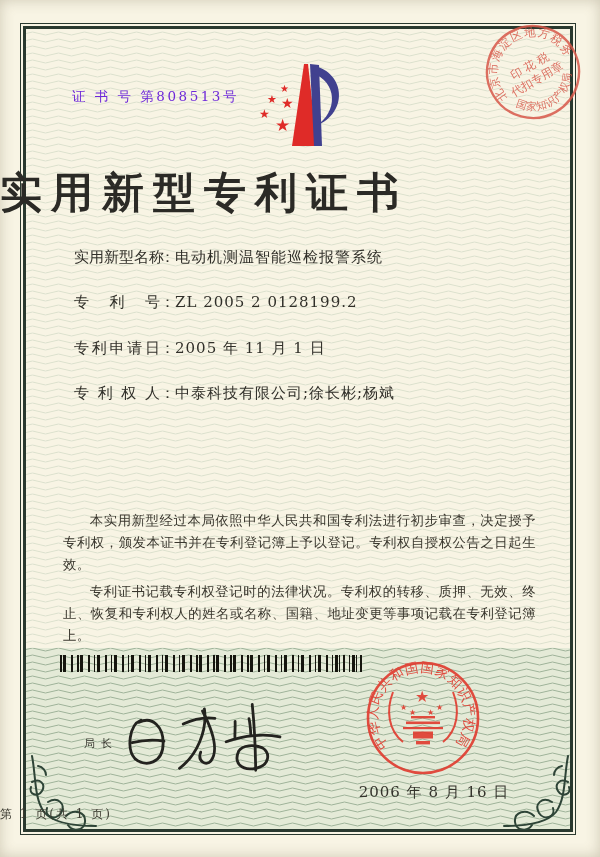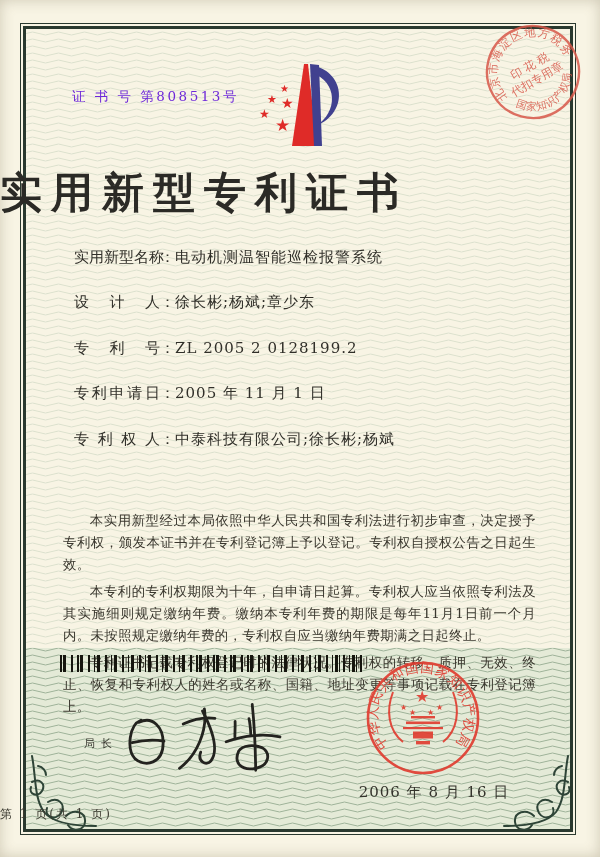--- a/index.html
+++ b/index.html
@@ -113,36 +113,32 @@
     <text x="60" y="72" text-anchor="middle" font-size="11.5" fill="#d8584a">代扣专用章</text>
   </svg>
 
   <div class="abs title">实用新型专利证书</div>
 
   <div class="abs fields">
     <div class="field">
       <span class="flabel">实用新型名称</span><span>：</span><span class="fvalue">电动机测温智能巡检报警系统</span>
     </div>
     <div class="field">
-      <span class="flabel">设计人</span><span>：</span><span class="fvalue">徐长彬;杨斌;章少东</span>
-    </div>
-    <div class="field">
       <span class="flabel">专利号</span><span>：</span><span class="fvalue">ZL 2005 2 0128199.2</span>
     </div>
     <div class="field">
       <span class="flabel">专利申请日</span><span>：</span><span class="fvalue">2005 年 11 月 1 日</span>
     </div>
     <div class="field">
       <span class="flabel">专利权人</span><span>：</span><span class="fvalue">中泰科技有限公司;徐长彬;杨斌</span>
     </div>
   </div>
 
   <div class="abs body-text">
     <p>本实用新型经过本局依照中华人民共和国专利法进行初步审查，决定授予专利权，颁发本证书并在专利登记簿上予以登记。专利权自授权公告之日起生效。</p>
-    <p>本专利的专利权期限为十年，自申请日起算。专利权人应当依照专利法及其实施细则规定缴纳年费。缴纳本专利年费的期限是每年11月1日前一个月内。未按照规定缴纳年费的，专利权自应当缴纳年费期满之日起终止。</p>
     <p>专利证书记载专利权登记时的法律状况。专利权的转移、质押、无效、终止、恢复和专利权人的姓名或名称、国籍、地址变更等事项记载在专利登记簿上。</p>
   </div>
 
   <div class="abs barcode"></div>
 
   <div class="abs director">局长</div>
   <svg class="abs sig-svg" width="170" height="85" viewBox="0 0 170 85" aria-label="田力普">
     <g fill="none" stroke="#23231f" stroke-width="2.8" stroke-linecap="round">
       <path d="M24,20 C12,24 8,48 16,58 C26,68 44,64 45,44 C46,28 36,16 22,22"></path>
       <path d="M14,42 C24,40 36,40 46,42"></path>

